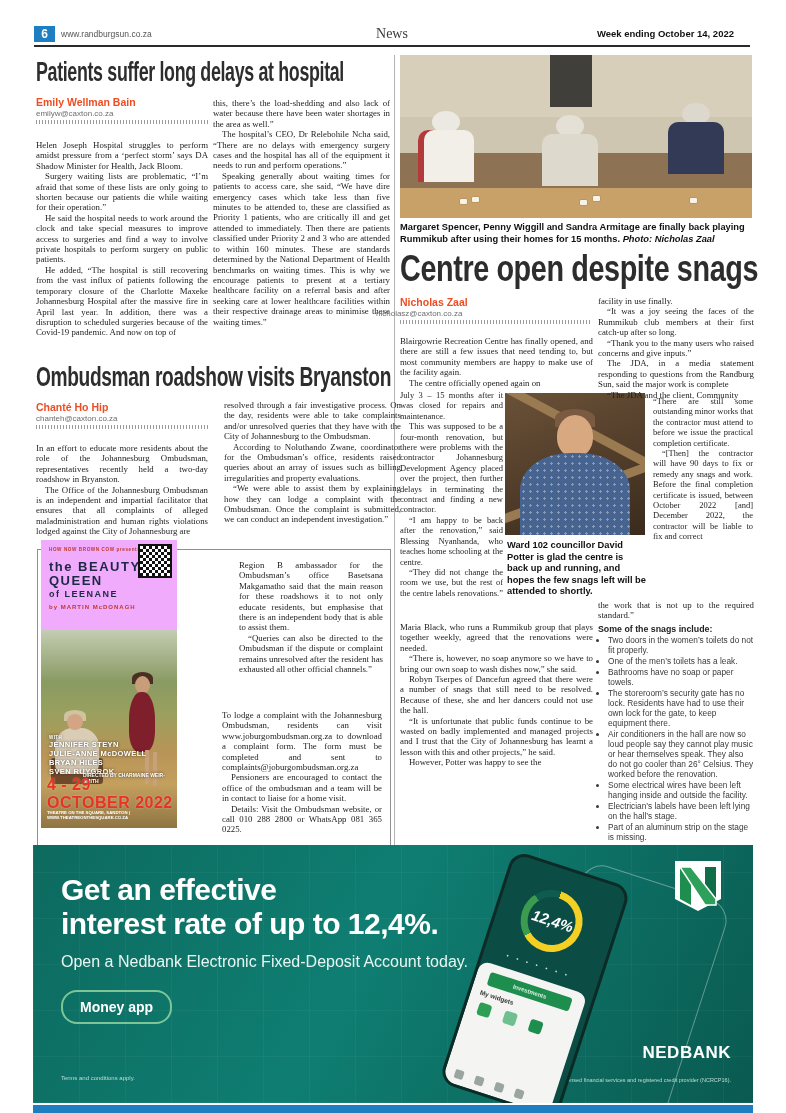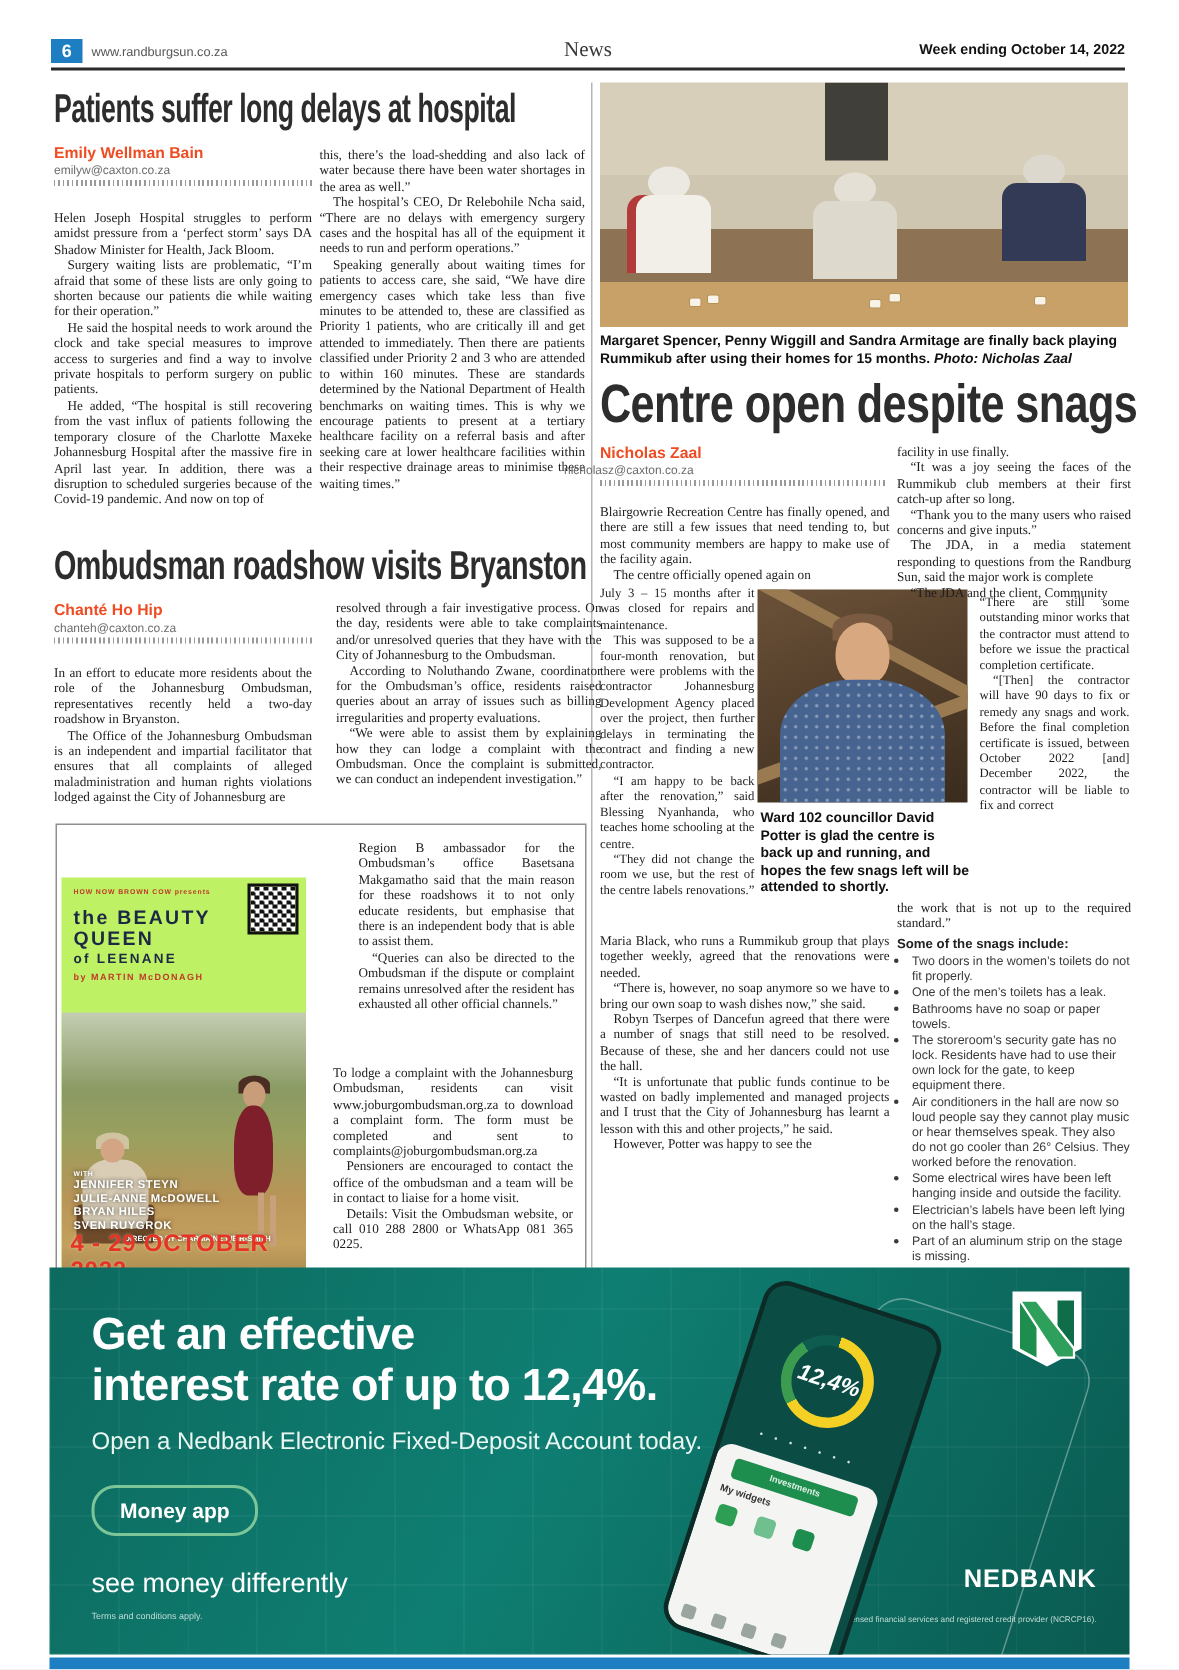--- a/index.html
+++ b/index.html
@@ -5,21 +5,21 @@
   html,body{margin:0;padding:0;background:#e9e9e9;}
   .page{position:relative;width:786px;height:1113px;background:#fff;margin:0 auto;overflow:hidden;
         font-family:"Liberation Serif",serif;color:#1c1c1c;}
   .abs{position:absolute;}
   
   .masthead{left:34px;top:25px;width:716px;height:20px;border-bottom:2px solid #2a2a2a;}
   .pagenum{left:0;top:1px;width:21px;height:16px;background:#1d7ec2;color:#fff;
            font:bold 12px/16px "Liberation Sans",sans-serif;text-align:center;}
   .site{left:27px;top:4px;font:8.5px "Liberation Sans",sans-serif;color:#555;}
   .section{left:0;right:0;top:1px;text-align:center;font:14px "Liberation Serif",serif;color:#3a3a3a;}
-  .edition{right:0;top:3px;font:bold 9.5px "Liberation Sans",sans-serif;color:#111;}
+  .edition{right:16px;top:3px;font:bold 9.5px "Liberation Sans",sans-serif;color:#111;}
   
   .vdiv{left:394px;top:55px;width:1px;height:790px;background:#b5b5b5;}
   .headline{font-family:"Liberation Sans",sans-serif;font-weight:bold;color:#2d2d2d;
             white-space:nowrap;transform-origin:0 0;letter-spacing:-0.5px;}
   .byline{font:bold 10.5px "Liberation Sans",sans-serif;color:#ee4d23;}
   .email{font:8px "Liberation Sans",sans-serif;color:#6d6d6d;}
   .dotrule{height:4px;background:repeating-linear-gradient(90deg,#9a9a9a 0 1px,transparent 1px 3px);}
   .body-col{font-size:8.8px;line-height:10.4px;text-align:justify;color:#1d1d1d;}
   .body-col p{margin:0;}
   .body-col p + p{text-indent:9px;}
@@ -38,21 +38,21 @@
   .torso{width:56px;height:52px;border-radius:10px 10px 0 0;margin-top:-3px;}
   .tile{position:absolute;width:7px;height:5px;background:#f7f3e8;border-radius:1px;box-shadow:0 0 0 0.5px #b08c50;}
   
   .photo2{left:505px;top:393px;width:140px;height:142px;background:linear-gradient(160deg,#6b5138,#3a2b1d);overflow:hidden;}
   .beam{position:absolute;background:#9a7a50;width:190px;height:9px;}
   .p-head{position:absolute;left:52px;top:22px;width:36px;height:42px;border-radius:50% 50% 45% 45%;background:#d8a880;}
   .p-hair{position:absolute;left:50px;top:16px;width:40px;height:18px;border-radius:50% 50% 0 0;background:#7a5a40;}
   .p-shirt{position:absolute;left:15px;top:60px;width:110px;height:82px;border-radius:45% 45% 0 0;background:#46648f;
            background-image:radial-gradient(rgba(255,255,255,.35) 1px,transparent 1.4px);background-size:7px 7px;}
   
-  .poster{left:41px;top:585px;width:163px;height:288px;overflow:hidden;background:#bef264;}
+  .poster{left:41px;top:540px;width:136px;height:288px;overflow:hidden;background:#f0abfc;}
   .p-top{position:relative;height:90px;padding:7px 8px 0;box-sizing:border-box;}
   .presenter{font:bold 4.6px "Liberation Sans",sans-serif;color:#c0392b;letter-spacing:.6px;}
   .qr{position:absolute;right:7px;top:6px;width:30px;height:30px;
       background:conic-gradient(#111 25%,#fff 0 50%,#111 0 75%,#fff 0);background-size:6px 6px;outline:2px solid #111;}
   .bq1{margin-top:8px;font:bold 13px/14px "Liberation Sans",sans-serif;color:#1c2844;letter-spacing:1.5px;}
   .bq2{font:bold 9px/12px "Liberation Sans",sans-serif;color:#1c2844;letter-spacing:1.5px;}
   .bqby{margin-top:4px;font:bold 6px "Liberation Sans",sans-serif;color:#c0392b;letter-spacing:1px;}
   .p-photo{position:relative;height:198px;overflow:hidden;
       background:linear-gradient(#c3cdb2 0%,#8a9a63 26%,#9aa05e 42%,#b89457 62%,#c4a05e 78%,#8f7443 100%);}
   .dress{position:absolute;right:22px;top:62px;width:26px;height:60px;border-radius:45% 45% 35% 35%;background:#7e1f2b;}
@@ -280,21 +280,20 @@
     </div>
   </section>
 
   <div class="abs ned">
     <div class="ned-h">
       <div>Get an effective</div>
       <div>interest rate of up to 12,4%.</div>
     </div>
     <div class="ned-sub">Open a Nedbank Electronic Fixed-Deposit Account today.</div>
     <div class="ned-btn">Money app</div>
-    <div class="ned-tag">see money differently</div>
     <div class="ned-terms">Terms and conditions apply.</div>
     <div class="ned-brand">NEDBANK</div>
     <div class="ned-legal">Nedbank Ltd Reg No 1951/000009/06. Licensed financial services and registered credit provider (NCRCP16).</div>
 
     <svg class="nlogo" width="54" height="54" viewBox="0 0 54 54">
       <path d="M4 2 H50 V40 L27 52 L4 40 Z" fill="#ffffff"></path>
       <path d="M9 8 H20 V46 L9 40 Z" fill="#1e8e4e"></path>
       <path d="M34 8 H45 V40 L34 46 Z" fill="#0f6e49"></path>
       <path d="M9 8 H20 L45 40 V46 H34 Z" fill="#2fa05b" stroke="#ffffff" stroke-width="1.5"></path>
     </svg>

